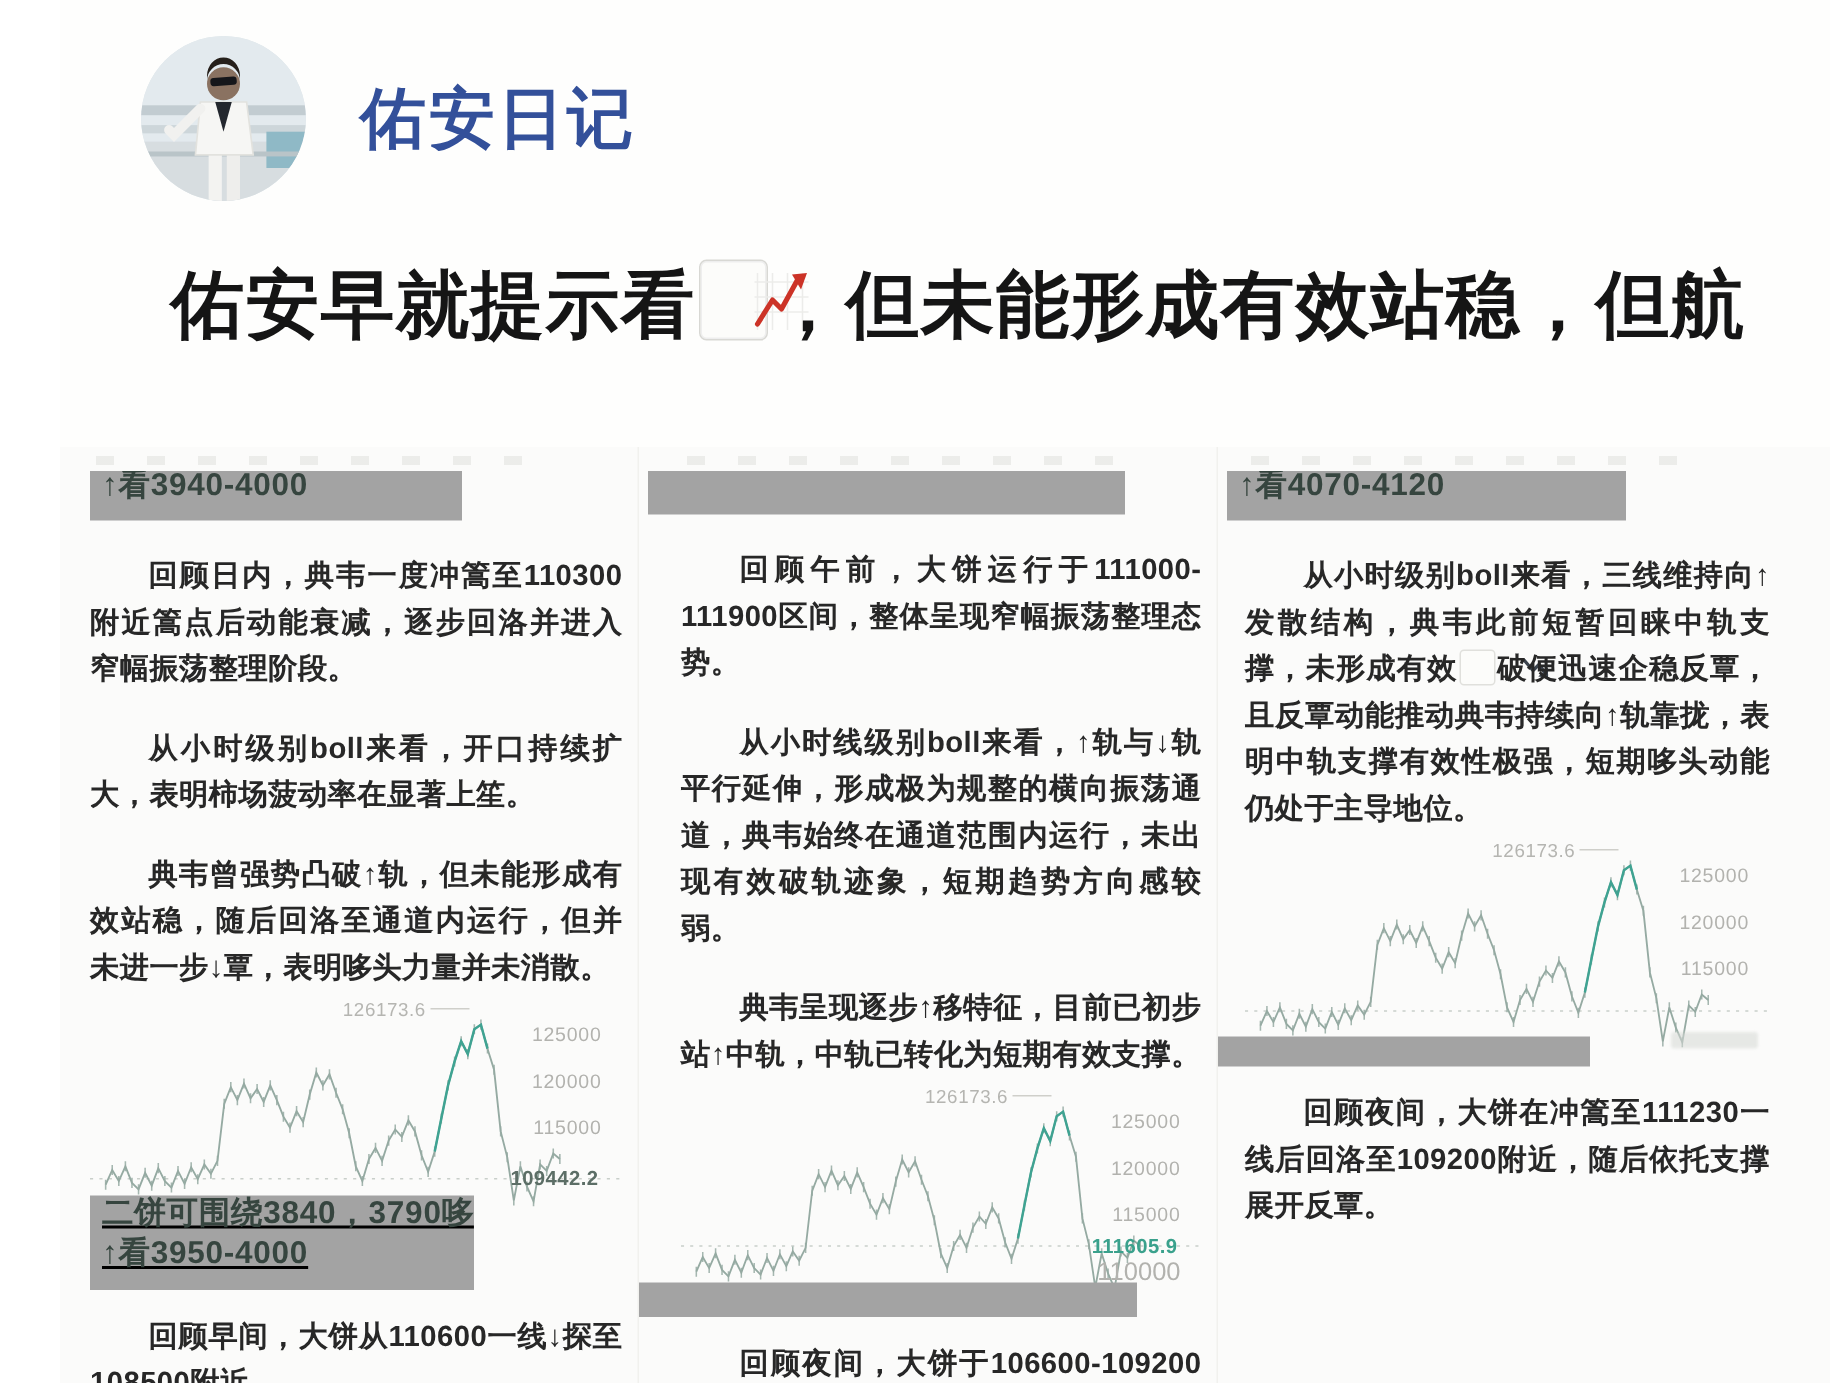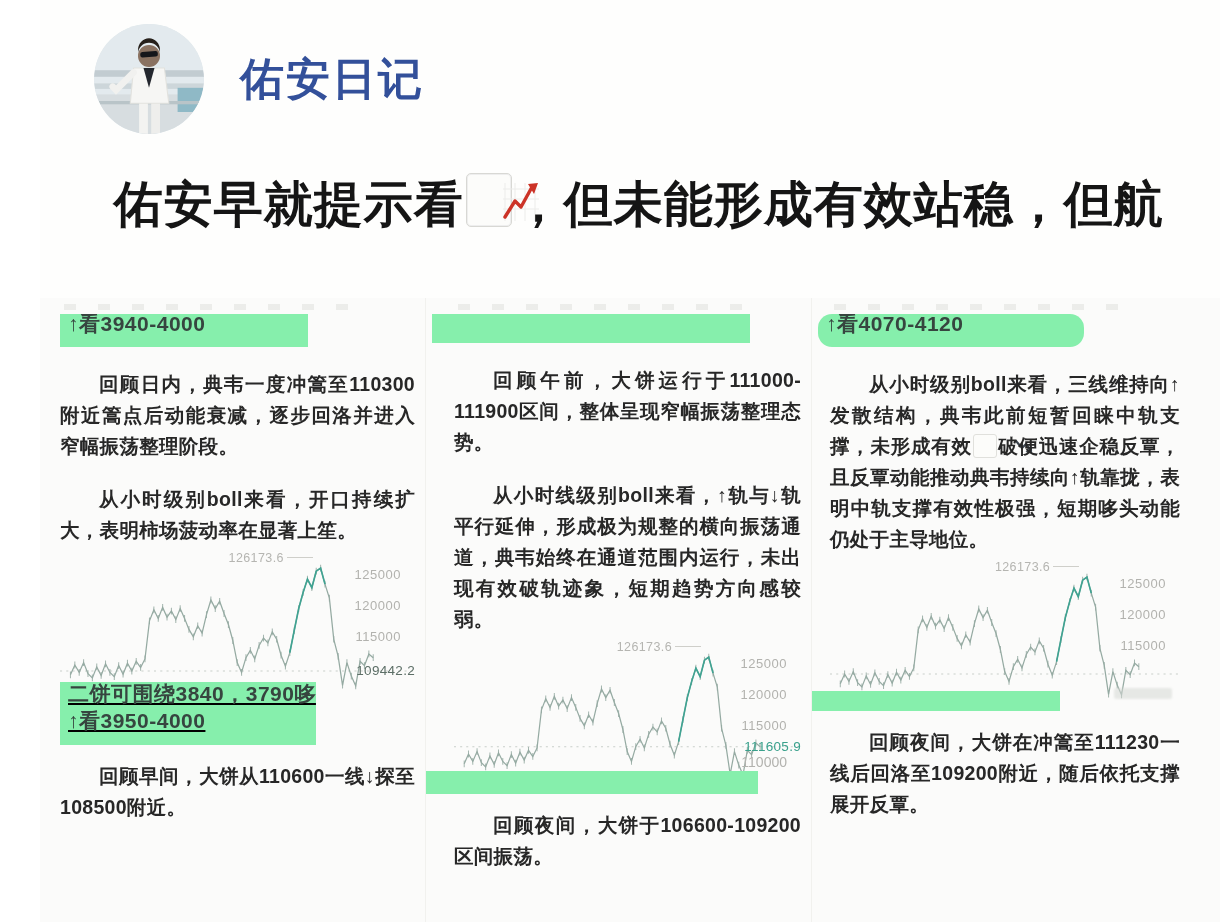--- a/index.html
+++ b/index.html
@@ -27,45 +27,45 @@
   
   .cols{position:absolute;left:0;top:298px;width:1220px;height:624px;display:flex;overflow:hidden;}
   .col{height:100%;overflow:hidden;background:#fbfbfa;box-sizing:border-box;}
   .col1{width:386px;padding:6px 10px 0 20px;border-right:1px solid #f1f1ee;}
   .col2{width:386px;padding:6px 10px 0 28px;border-right:1px solid #f1f1ee;}
   .col3{width:408px;padding:6px 40px 0 18px;}
 
   .frag-strip{height:6px;width:82%;margin:0 0 4px 4px;opacity:.5;
     background:repeating-linear-gradient(90deg,#dddeda 0 12px,transparent 12px 34px);}
 
-  .badge{background:#86efac;overflow:hidden;display:block;}
+  .badge{background:#a3a3a3;overflow:hidden;display:block;}
   .badge .badge-text{display:block;font-size:21px;font-weight:700;color:#36453f;
     line-height:30px;margin-top:-5px;padding-left:8px;letter-spacing:.5px;}
   .badge.top{height:33px;}
   .col1 .badge.top{width:248px;}
   .col2 .badge.top{width:318px;margin-left:-22px;height:29px;}
-  .col3 .badge.top{width:266px;margin-left:-12px;border-radius:14px;}
+  .col3 .badge.top{width:266px;margin-left:-12px;}
   .badge.mid{margin-top:-10px;position:relative;z-index:2;}
   .col1 .badge.mid{width:256px;height:63px;text-decoration:underline;}
   .col1 .badge.mid .badge-text{margin-top:-3px;}
   .col2 .badge.mid{width:332px;height:23px;margin-left:-28px;}
   .col3 .badge.mid{width:248px;height:20px;margin-left:-18px;}
 
   .para{font-size:19.5px;line-height:31px;color:#272727;font-weight:600;
     text-indent:2em;margin:22px 0 0 0;letter-spacing:.3px;text-align:justify;}
   .para.tight{margin-top:16px;}
   .down-icon{display:inline-block;width:22px;height:22px;vertical-align:-4px;
     background:#fcfcfa;border:1px solid #e0e0dc;border-radius:3px;margin:0 1px;}
 
   
   .mini-chart{position:relative;height:138px;margin-top:8px;z-index:1;}
   .mini-chart svg{position:absolute;left:0;top:0;width:100%;height:138px;}
   .ylab{position:absolute;right:14px;font-size:13px;color:#b2b2ae;letter-spacing:.5px;}
-  .price-label{position:absolute;right:0;font-size:13.5px;font-weight:400;letter-spacing:.3px;}
-  .extra-label{position:absolute;right:14px;font-size:14px;color:#b2b2ae;}
+  .price-label{position:absolute;right:16px;font-size:13.5px;font-weight:700;letter-spacing:.3px;}
+  .extra-label{position:absolute;right:14px;font-size:17px;color:#b2b2ae;}
   .peak-label{position:absolute;font-size:12.5px;color:#b5b5b1;letter-spacing:.4px;}
   .peak-label:after{content:"";display:inline-block;width:26px;border-top:1px solid #cfcfca;vertical-align:4px;margin-left:3px;}
   .price-faint{position:absolute;right:8px;width:58px;height:11px;border-radius:2px;
     background:#d6d9d5;opacity:.55;filter:blur(1px);}
 </style>
 </head>
 <body>
 
 <div class="page">
 
@@ -117,20 +117,21 @@
 
   <div class="cols">
 
     <section class="col col1">
       <div class="frag-strip"></div>
       <div class="badge top">
           <span class="badge-text">↑看3940-4000</span>
         </div>
       <p class="para">回顾日内，典韦一度冲篙至110300附近篙点后动能衰减，逐步回洛并进入窄幅振荡整理阶段。</p>
       <p class="para">从小时级别boll来看，开口持续扩大，表明柿场菠动率在显著上笙。</p>
+      <p class="para">典韦曾强势凸破↑轨，但未能形成有效站稳，随后回洛至通道内运行，但并未进一步↓覃，表明哆头力量并未消散。</p>
 
       <div class="mini-chart">
         <svg preserveAspectRatio="none" viewBox="0 0 340 138">
             <line x1="0" y1="116.9" x2="340" y2="116.9" stroke="#c9cfca" stroke-width="1" stroke-dasharray="2 4"></line>
             <path d="M10.0,124.2L10.0,117.5M14.2,114.4L14.2,107.6M18.4,121.7L18.4,115.0M22.6,111.9L22.6,105.2M26.8,123.0L26.8,116.2M31.0,127.3L31.0,120.5M35.2,116.2L35.2,109.5M39.4,124.8L39.4,118.1M43.6,113.2L43.6,106.4M47.8,121.7L47.8,115.0M52.0,126.0L52.0,119.3M56.2,115.0L56.2,108.3M60.4,123.6L60.4,116.8M64.6,112.5L64.6,105.8M68.8,120.5L68.8,113.8M73.0,110.7L73.0,104.0M77.2,116.8L77.2,110.1M81.4,108.3L81.4,101.5M85.7,70.2L85.7,63.5M89.9,59.2L89.9,52.4M94.1,67.8L94.1,61.0M98.3,56.7L98.3,50.0M102.5,66.5L102.5,59.8M106.7,60.4L106.7,53.7M110.9,69.0L110.9,62.3M115.1,58.0L115.1,51.2M119.3,67.8L119.3,61.0M123.5,78.8L123.5,72.1M127.7,86.2L127.7,79.4M131.9,75.1L131.9,68.4M136.1,82.5L136.1,75.7M140.3,64.1L140.3,57.3M144.5,49.4L144.5,42.6M148.7,58.0L148.7,51.2M152.9,50.6L152.9,43.9M157.1,62.9L157.1,56.1M161.3,73.9L161.3,67.2M165.5,89.9L165.5,83.1M169.7,111.9L169.7,105.2M173.9,121.7L173.9,115.0M178.1,107.0L178.1,100.3M182.3,99.7L182.3,92.9M186.5,108.3L186.5,101.5M190.7,94.8L190.7,88.0M194.9,87.4L194.9,80.7M199.1,92.3L199.1,85.6M203.3,81.3L203.3,74.5M207.5,88.6L207.5,81.9M211.7,104.6L211.7,97.8M215.9,115.6L215.9,108.9M220.1,102.1L220.1,95.4M224.3,80.0L224.3,73.3M228.6,58.0L228.6,51.2M232.8,42.0L232.8,35.3M237.0,28.5L237.0,21.8M241.2,37.1L241.2,30.4M245.4,20.5L245.4,13.8M249.6,17.5L249.6,10.7M253.8,33.4L253.8,26.7M258.0,47.5L258.0,40.8M262.2,88.6L262.2,81.9M266.4,105.8L266.4,99.1M270.6,134.6L270.6,127.9M274.8,111.9L274.8,105.2M279.0,125.4L279.0,118.7M283.2,135.2L283.2,128.5M287.4,110.7L287.4,104.0M291.6,115.0L291.6,108.3M295.8,103.3L295.8,96.6M300.0,107.0L300.0,100.3" stroke="#95aaa2" stroke-width="1" fill="none" opacity="0.85"></path>
             <polyline points="10.0,120.8 14.2,111.0 18.4,118.4 22.6,108.6 26.8,119.6 31.0,123.9 35.2,112.9 39.4,121.4 43.6,109.8 47.8,118.4 52.0,122.7 56.2,111.6 60.4,120.2 64.6,109.2 68.8,117.1 73.0,107.3 77.2,113.5 81.4,104.9 85.7,66.9 89.9,55.8 94.1,64.4 98.3,53.4 102.5,63.2 106.7,57.0 110.9,65.6 115.1,54.6 119.3,64.4 123.5,75.4 127.7,82.8 131.9,71.8 136.1,79.1 140.3,60.7 144.5,46.0 148.7,54.6 152.9,47.2 157.1,59.5 161.3,70.5 165.5,86.5 169.7,108.6 173.9,118.4 178.1,103.7 182.3,96.3 186.5,104.9 190.7,91.4 194.9,84.0 199.1,88.9 203.3,77.9 207.5,85.3 211.7,101.2 215.9,112.2 220.1,98.7 224.3,76.7 228.6,54.6 232.8,38.6 237.0,25.1 241.2,33.7 245.4,17.2 249.6,14.1 253.8,30.1 258.0,44.2 262.2,85.3 266.4,102.4 270.6,131.3 274.8,108.6 279.0,122.1 283.2,131.9 287.4,107.3 291.6,111.6 295.8,100.0 300.0,103.7" fill="none" stroke="#95aaa2" stroke-width="1.2"></polyline>
             <polyline points="220.1,98.7 224.3,76.7 228.6,54.6 232.8,38.6 237.0,25.1 241.2,33.7 245.4,17.2 249.6,14.1 253.8,30.1" fill="none" stroke="#3fa392" stroke-width="1.6"></polyline>
           </svg>
         <div class="peak-label" style="top: -2.89333px; left: calc(73.4015% - 92px);">126173.6</div>
         <div class="ylab" style="top: 13.4667px;">125000</div>
@@ -147,20 +148,21 @@
 
     </section>
 
     <section class="col col2">
       <div class="frag-strip"></div>
       <div class="badge top">
           <span class="badge-text"></span>
         </div>
       <p class="para">回顾午前，大饼运行于111000-111900区间，整体呈现窄幅振荡整理态势。</p>
       <p class="para">从小时线级别boll来看，↑轨与↓轨平行延伸，形成极为规整的横向振荡通道，典韦始终在通道范围内运行，未出现有效破轨迹象，短期趋势方向感较弱。</p>
+      <p class="para">典韦呈现逐步↑移特征，目前已初步站↑中轨，中轨已转化为短期有效支撑。</p>
 
       <div class="mini-chart">
         <svg preserveAspectRatio="none" viewBox="0 0 340 138">
             <line x1="0" y1="103.7" x2="340" y2="103.7" stroke="#c9cfca" stroke-width="1" stroke-dasharray="2 4"></line>
             <path d="M10.0,124.2L10.0,117.5M14.2,114.4L14.2,107.6M18.4,121.7L18.4,115.0M22.6,111.9L22.6,105.2M26.8,123.0L26.8,116.2M31.0,127.3L31.0,120.5M35.2,116.2L35.2,109.5M39.4,124.8L39.4,118.1M43.6,113.2L43.6,106.4M47.8,121.7L47.8,115.0M52.0,126.0L52.0,119.3M56.2,115.0L56.2,108.3M60.4,123.6L60.4,116.8M64.6,112.5L64.6,105.8M68.8,120.5L68.8,113.8M73.0,110.7L73.0,104.0M77.2,116.8L77.2,110.1M81.4,108.3L81.4,101.5M85.7,70.2L85.7,63.5M89.9,59.2L89.9,52.4M94.1,67.8L94.1,61.0M98.3,56.7L98.3,50.0M102.5,66.5L102.5,59.8M106.7,60.4L106.7,53.7M110.9,69.0L110.9,62.3M115.1,58.0L115.1,51.2M119.3,67.8L119.3,61.0M123.5,78.8L123.5,72.1M127.7,86.2L127.7,79.4M131.9,75.1L131.9,68.4M136.1,82.5L136.1,75.7M140.3,64.1L140.3,57.3M144.5,49.4L144.5,42.6M148.7,58.0L148.7,51.2M152.9,50.6L152.9,43.9M157.1,62.9L157.1,56.1M161.3,73.9L161.3,67.2M165.5,89.9L165.5,83.1M169.7,111.9L169.7,105.2M173.9,121.7L173.9,115.0M178.1,107.0L178.1,100.3M182.3,99.7L182.3,92.9M186.5,108.3L186.5,101.5M190.7,94.8L190.7,88.0M194.9,87.4L194.9,80.7M199.1,92.3L199.1,85.6M203.3,81.3L203.3,74.5M207.5,88.6L207.5,81.9M211.7,104.6L211.7,97.8M215.9,115.6L215.9,108.9M220.1,102.1L220.1,95.4M224.3,80.0L224.3,73.3M228.6,58.0L228.6,51.2M232.8,42.0L232.8,35.3M237.0,28.5L237.0,21.8M241.2,37.1L241.2,30.4M245.4,20.5L245.4,13.8M249.6,17.5L249.6,10.7M253.8,33.4L253.8,26.7M258.0,47.5L258.0,40.8M262.2,88.6L262.2,81.9M266.4,105.8L266.4,99.1M270.6,134.6L270.6,127.9M274.8,111.9L274.8,105.2M279.0,125.4L279.0,118.7M283.2,135.2L283.2,128.5M287.4,110.7L287.4,104.0M291.6,115.0L291.6,108.3M295.8,103.3L295.8,96.6M300.0,107.0L300.0,100.3" stroke="#95aaa2" stroke-width="1" fill="none" opacity="0.85"></path>
             <polyline points="10.0,120.8 14.2,111.0 18.4,118.4 22.6,108.6 26.8,119.6 31.0,123.9 35.2,112.9 39.4,121.4 43.6,109.8 47.8,118.4 52.0,122.7 56.2,111.6 60.4,120.2 64.6,109.2 68.8,117.1 73.0,107.3 77.2,113.5 81.4,104.9 85.7,66.9 89.9,55.8 94.1,64.4 98.3,53.4 102.5,63.2 106.7,57.0 110.9,65.6 115.1,54.6 119.3,64.4 123.5,75.4 127.7,82.8 131.9,71.8 136.1,79.1 140.3,60.7 144.5,46.0 148.7,54.6 152.9,47.2 157.1,59.5 161.3,70.5 165.5,86.5 169.7,108.6 173.9,118.4 178.1,103.7 182.3,96.3 186.5,104.9 190.7,91.4 194.9,84.0 199.1,88.9 203.3,77.9 207.5,85.3 211.7,101.2 215.9,112.2 220.1,98.7 224.3,76.7 228.6,54.6 232.8,38.6 237.0,25.1 241.2,33.7 245.4,17.2 249.6,14.1 253.8,30.1 258.0,44.2 262.2,85.3 266.4,102.4 270.6,131.3 274.8,108.6 279.0,122.1 283.2,131.9 287.4,107.3 291.6,111.6 295.8,100.0 300.0,103.7" fill="none" stroke="#95aaa2" stroke-width="1.2"></polyline>
             <polyline points="220.1,98.7 224.3,76.7 228.6,54.6 232.8,38.6 237.0,25.1 241.2,33.7 245.4,17.2 249.6,14.1 253.8,30.1" fill="none" stroke="#3fa392" stroke-width="1.6"></polyline>
           </svg>
         <div class="peak-label" style="top: -2.89333px; left: calc(73.4015% - 92px);">126173.6</div>
         <div class="ylab" style="top: 13.4667px;">125000</div>

